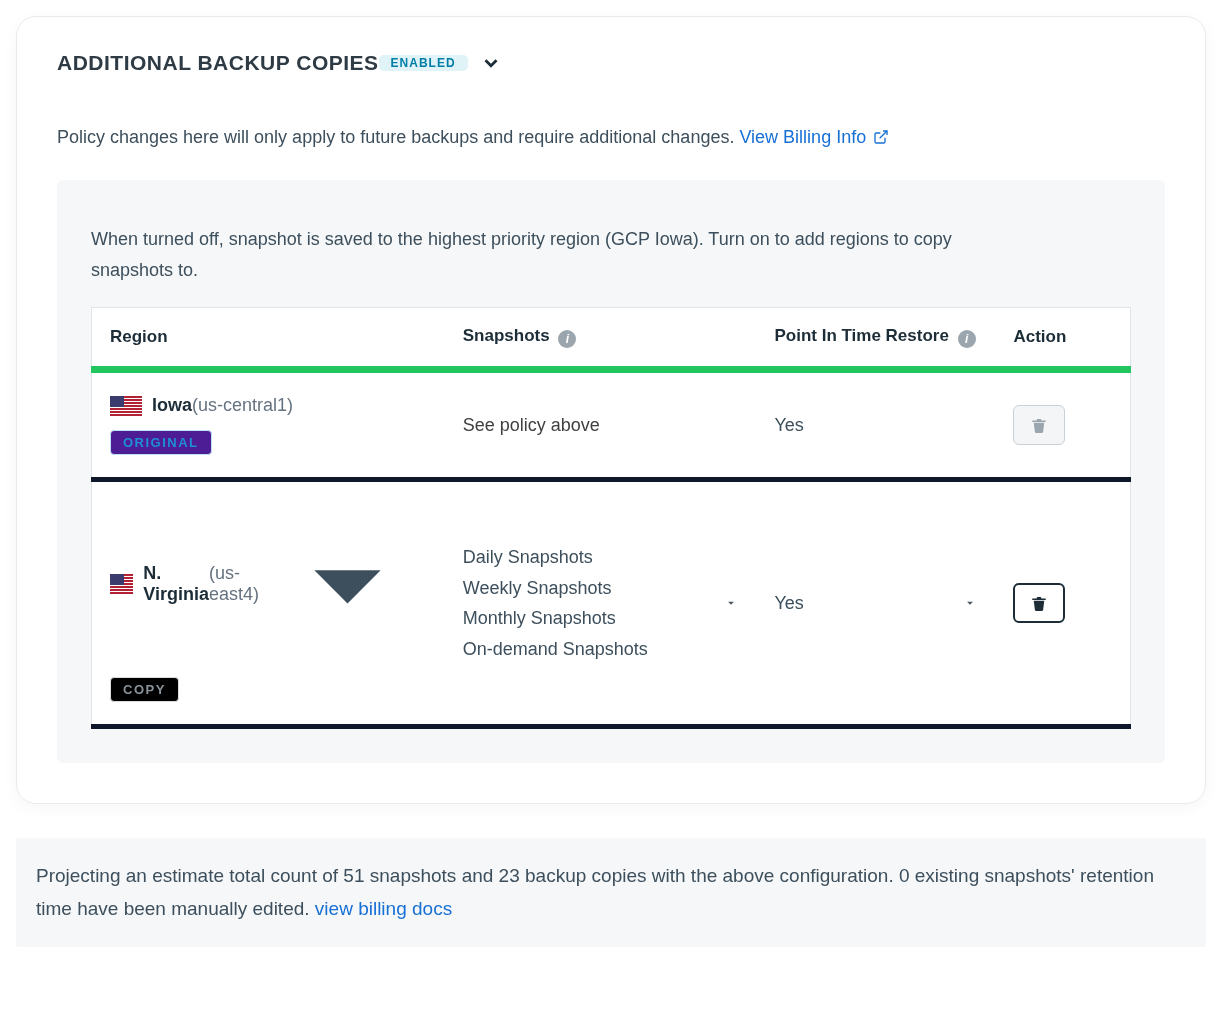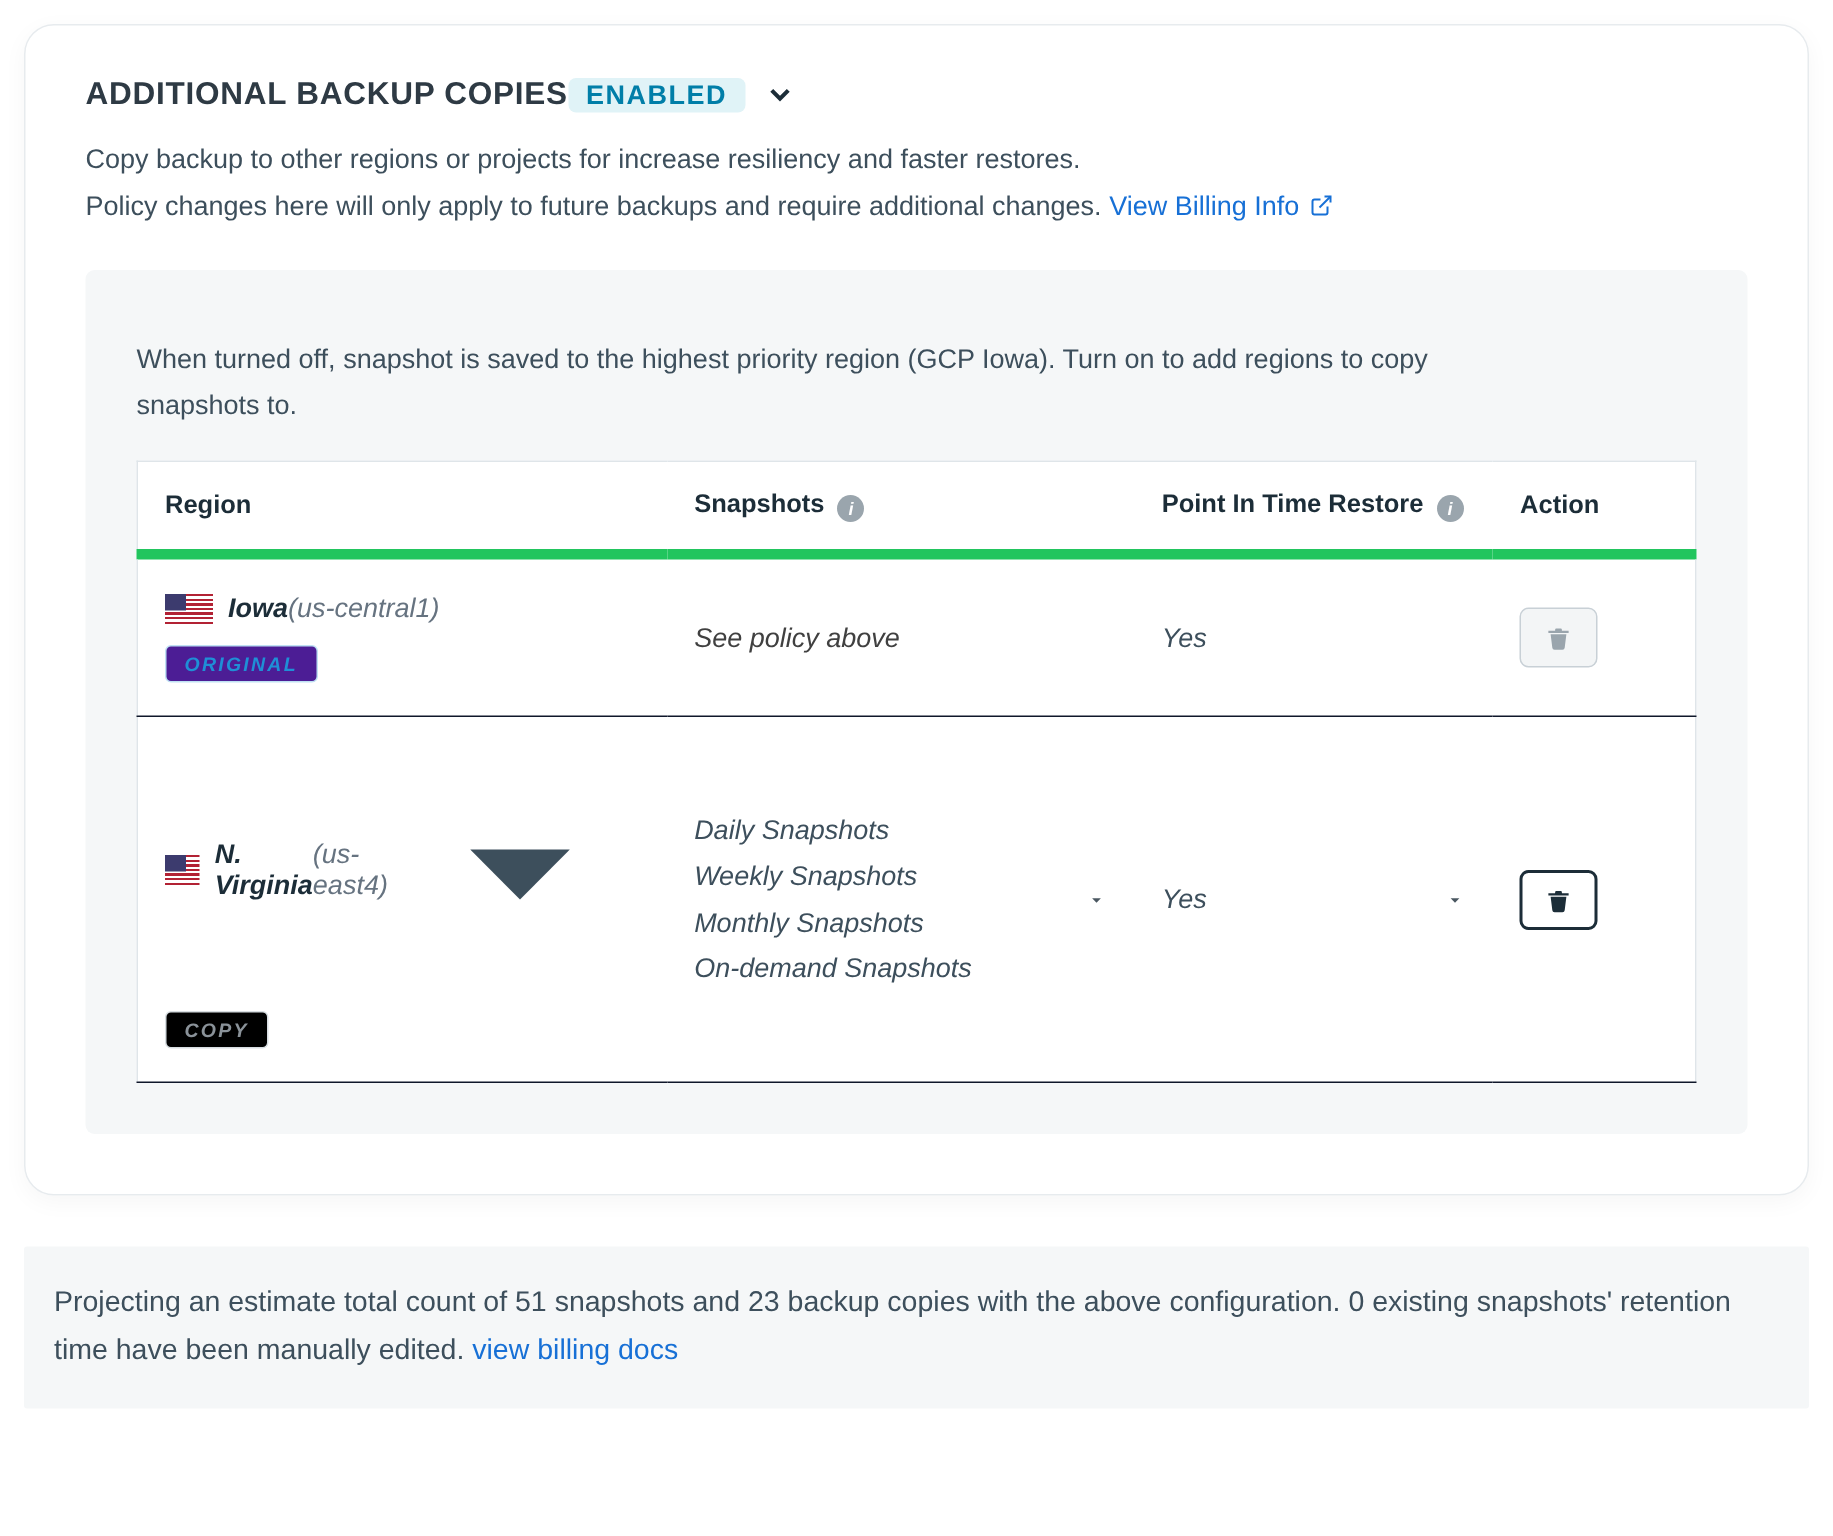--- a/index.html
+++ b/index.html
@@ -30,21 +30,21 @@
     text-transform: uppercase;
   }
   .enabled-row { display: flex; align-items: center; gap: 12px; }
   .enabled-badge {
     background: #e0f3f7;
     color: #007ea8;
     font-weight: 700;
     letter-spacing: 1px;
     border-radius: 5px;
     padding: 1px 12px;
-    font-size: 18px;
+    font-size: 12px;
   }
   .chevron { width: 22px; height: 22px; color: #1c2d38; }
   .desc {
     margin-top: 16px;
     color: #3d4f5c;
     line-height: 1.7;
     font-size: 18px;
   }
   .desc a { color: #1770d6; text-decoration: none; }
   .ext-icon { display:inline-block; vertical-align: -2px; margin-left: 2px; }
@@ -86,25 +86,24 @@
   table.region-table th {
     text-align: left;
     font-weight: 700;
     font-size: 17px;
     color: #1c2d38;
     padding: 18px 18px;
     border-bottom: 7px solid #22c55e;
   }
   table.region-table td {
     padding: 22px 18px;
-    border-bottom: 1px solid #0f172a;
+    border-bottom: 5px solid #0f172a;
     vertical-align: middle;
     font-size: 18px;
     color: #3d4f5c;
-    font-style: italic;
   }
   .col-region { width: 34%; }
   .col-snap { width: 30%; }
   .col-pit { width: 23%; }
   .col-action { width: 13%; }
   .info-icon {
     display:inline-flex; align-items:center; justify-content:center;
     width:18px; height:18px; border-radius:50%;
     background:#9aa5ad; color:#fff; font-size:12px; font-weight:700;
     font-style: italic; margin-left:4px; vertical-align:-2px;
@@ -186,21 +185,21 @@
     <div class="card-title">ADDITIONAL BACKUP COPIES</div>
     <div class="enabled-row">
       <span class="enabled-badge">ENABLED</span>
       <svg class="chevron" viewBox="0 0 24 24" fill="none" stroke="currentColor" stroke-width="3">
         <polyline points="6 9 12 15 18 9"></polyline>
       </svg>
     </div>
   </div>
 
   <div class="desc">
-    <span>Copy backup to other regions or projects for increase resiliency and faster restores.</span><br>
+    <br>
     <span>Policy changes here will only apply to future backups and require additional changes. </span>
     <a href="#">
       <span>View Billing Info</span>
       <svg class="ext-icon" width="16" height="16" viewBox="0 0 24 24" fill="none" stroke="#1770d6" stroke-width="2">
         <path d="M18 13v6a2 2 0 0 1-2 2H5a2 2 0 0 1-2-2V8a2 2 0 0 1 2-2h6"></path>
         <polyline points="15 3 21 3 21 9"></polyline>
         <line x1="10" y1="14" x2="21" y2="3"></line>
       </svg>
     </a>
   </div>

